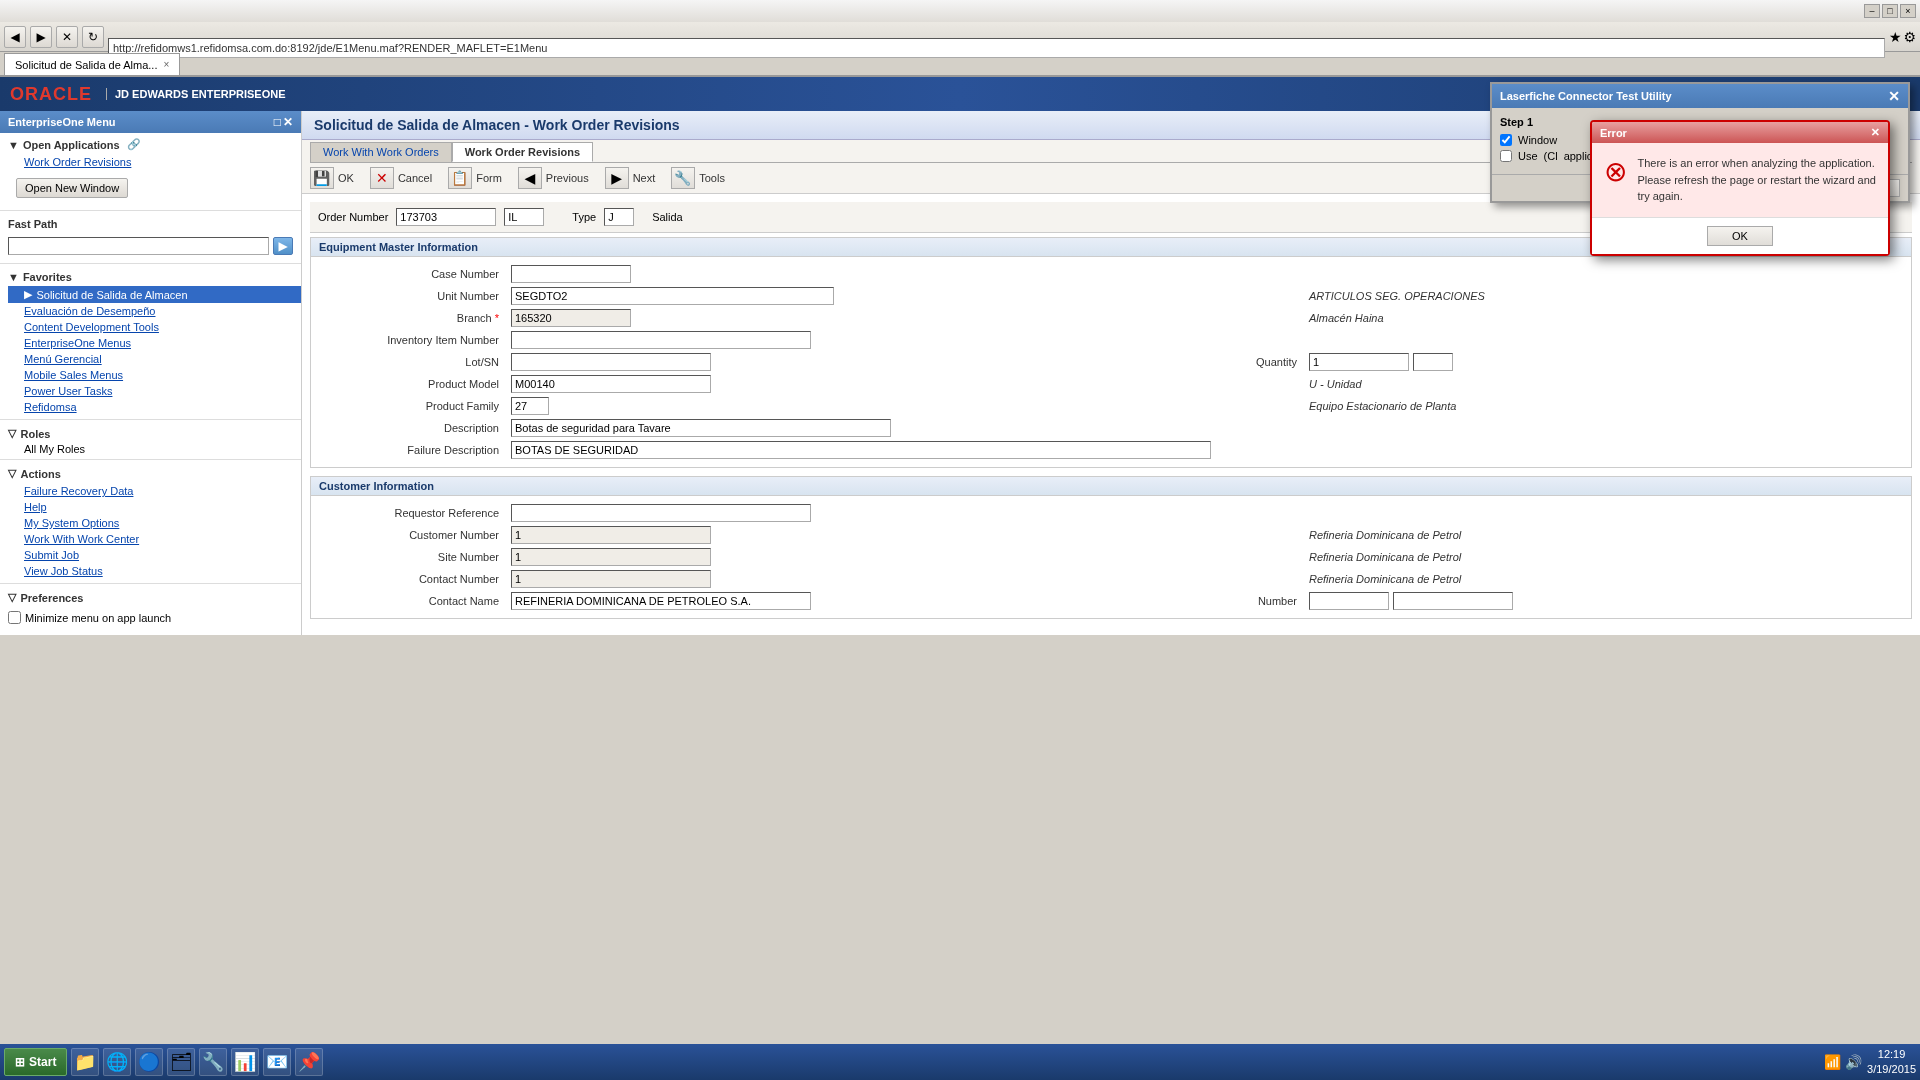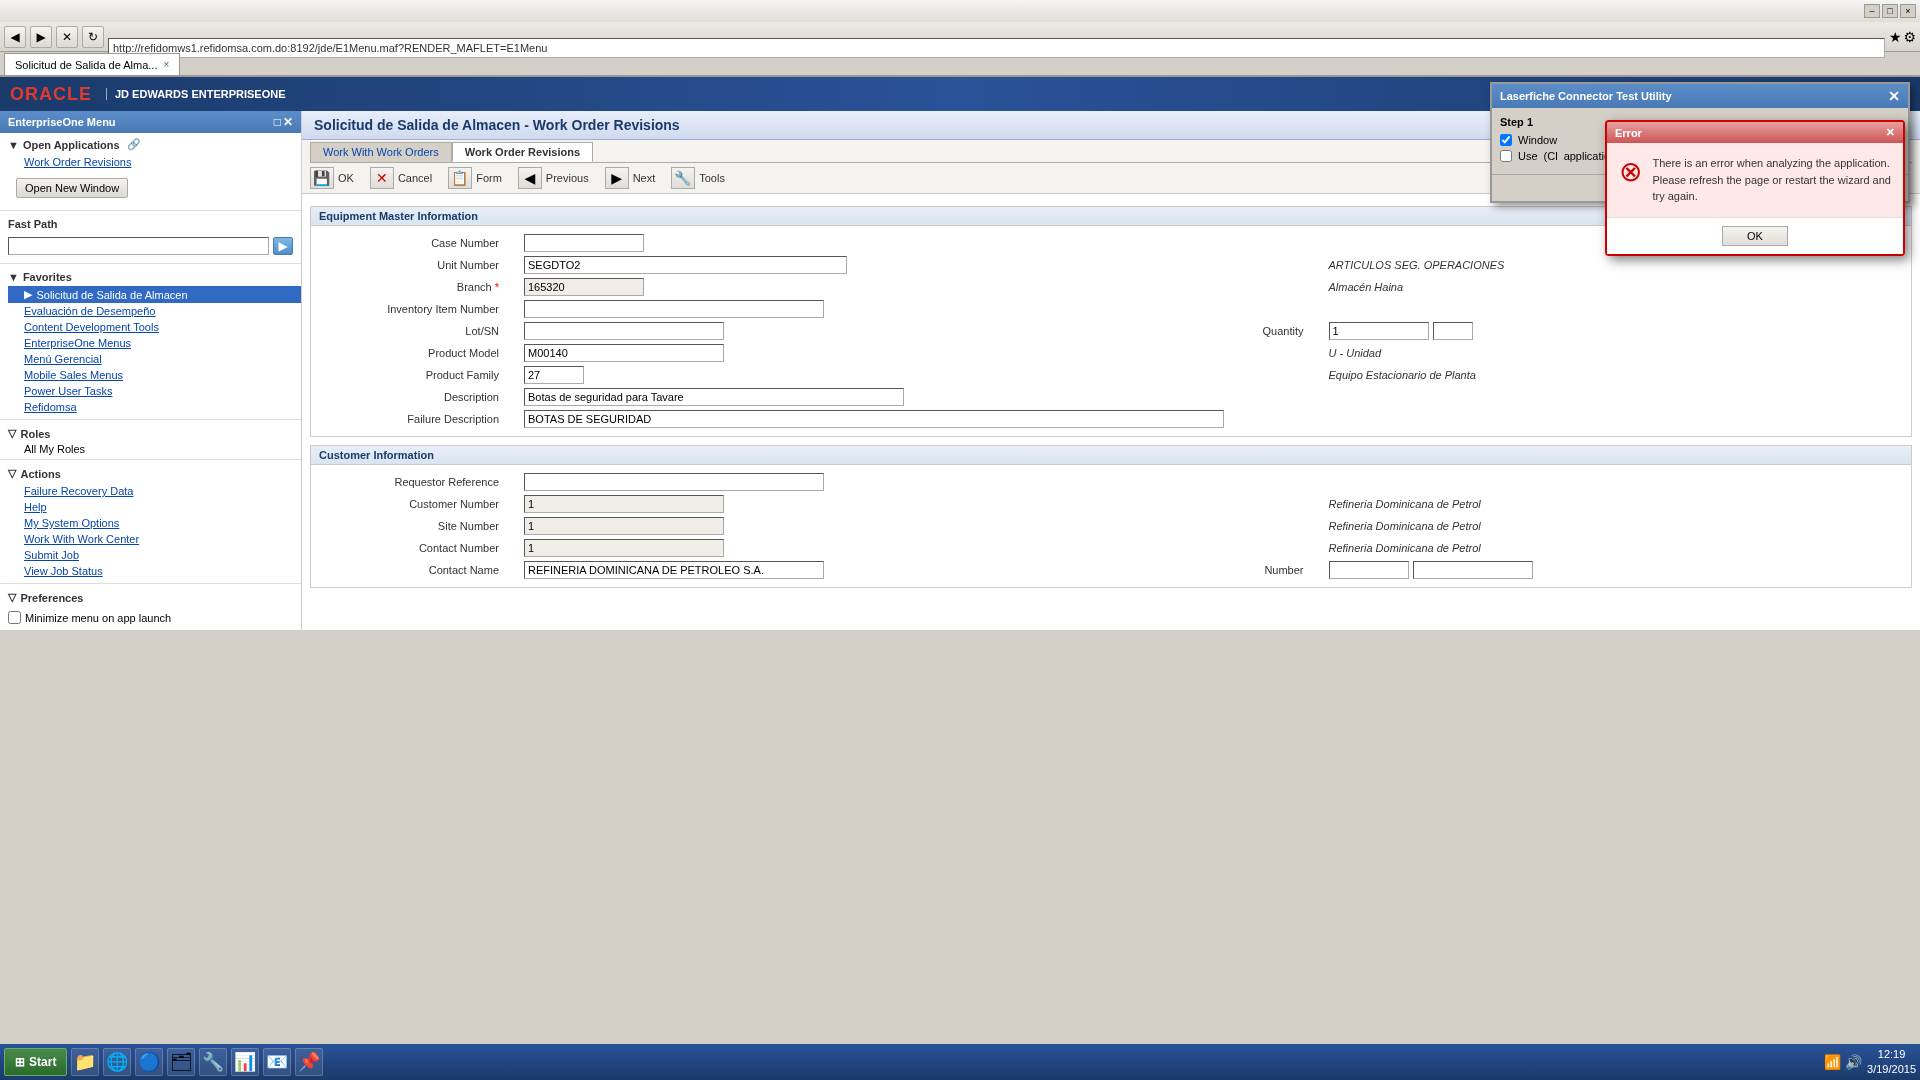--- a/index.html
+++ b/index.html
@@ -62,21 +62,21 @@
     .app-tab.active { background: white; font-weight: bold; color: #333; border-bottom: 1px solid white; }
     .action-row { display: flex; align-items: center; gap: 16px; padding: 2px 0; }
     .action-group { display: flex; align-items: center; gap: 4px; }
     .action-label { font-size: 11px; color: #333; }
     .action-icon-btn { width: 24px; height: 22px; border: 1px solid #aaa; background: linear-gradient(to bottom, #f5f3ef, #e0ddd8); display: flex; align-items: center; justify-content: center; cursor: pointer; font-size: 14px; }
 
     
     .form-content { flex: 1; background: white; overflow-y: auto; padding: 8px; }
     .form-section { border: 1px solid #ccc; margin-bottom: 8px; }
     .form-section-title { background: linear-gradient(to bottom, #e8eef8, #d8e4f0); padding: 3px 8px; font-size: 11px; font-weight: bold; color: #1a3a6b; border-bottom: 1px solid #ccc; }
-    .form-grid { display: grid; grid-template-columns: 180px 1fr 180px 1fr; gap: 4px 25px; padding: 8px; align-items: center; }
+    .form-grid { display: grid; grid-template-columns: 180px 1fr 180px 1fr; gap: 4px 12px; padding: 8px; align-items: center; }
     .form-label { font-size: 11px; color: #333; text-align: right; }
     .form-label.required::after { content: ' *'; color: red; }
     .form-input { height: 18px; border: 1px inset #aaa; padding: 0 3px; font-size: 11px; background: white; }
     .form-input.readonly { background: #f0ede7; }
     .italic-text { font-style: italic; font-size: 11px; color: #333; }
     .order-number-row { display: flex; align-items: center; gap: 8px; padding: 6px 8px; background: #f5f3ef; border-bottom: 1px solid #ccc; }
     .sub-tab-strip { display: flex; gap: 0; padding: 4px 8px 0 8px; border-bottom: 1px solid #aaa; }
     .sub-tab { padding: 3px 12px; background: #d4d0c8; border: 1px solid #aaa; border-bottom: none; font-size: 11px; cursor: pointer; color: #333; }
     .sub-tab.active { background: white; color: #333; }
     .laserfiche-panel { position: fixed; top: 82px; right: 10px; width: 420px; background: #d4d0c8; border: 2px solid #999; box-shadow: 4px 4px 8px rgba(0,0,0,0.4); z-index: 200; }
@@ -84,21 +84,21 @@
     .panel-close { color: white; cursor: pointer; font-size: 14px; }
     .panel-body { padding: 8px; background: #d4d0c8; }
     .panel-step { font-size: 11px; font-weight: bold; margin-bottom: 6px; }
     .panel-row { display: flex; align-items: center; gap: 6px; margin-bottom: 4px; font-size: 11px; }
     .panel-checkbox { width: 12px; height: 12px; }
     .panel-nav { display: flex; justify-content: flex-end; gap: 4px; padding: 4px 8px; border-top: 1px solid #aaa; }
     .panel-nav-btn { padding: 2px 12px; background: linear-gradient(to bottom, #f5f3ef, #e0ddd8); border: 1px solid #aaa; font-size: 11px; cursor: pointer; }
     .panel-link { color: #0645ad; font-size: 11px; cursor: pointer; text-decoration: underline; }
 
     
-    .error-dialog { position: fixed; top: 120px; right: 15px; width: 300px; background: white; border: 2px solid #cc0000; box-shadow: 4px 4px 12px rgba(0,0,0,0.5); z-index: 300; border-radius: 4px; }
+    .error-dialog { position: fixed; top: 120px; right: 30px; width: 300px; background: white; border: 2px solid #cc0000; box-shadow: 4px 4px 12px rgba(0,0,0,0.5); z-index: 300; border-radius: 4px; }
     .error-header { background: linear-gradient(to bottom, #e8a0a0, #cc5555); color: white; padding: 4px 8px; font-size: 11px; font-weight: bold; display: flex; justify-content: space-between; align-items: center; border-radius: 2px 2px 0 0; }
     .error-body { padding: 12px; display: flex; align-items: flex-start; gap: 10px; background: #ffe8e8; }
     .error-icon { font-size: 28px; color: #cc0000; flex-shrink: 0; }
     .error-text { font-size: 11px; color: #333; line-height: 1.5; }
     .error-footer { padding: 8px; display: flex; justify-content: center; background: white; border-top: 1px solid #ddd; }
     .error-ok-btn { padding: 3px 24px; background: linear-gradient(to bottom, #f5f3ef, #e0ddd8); border: 1px solid #aaa; font-size: 11px; cursor: pointer; }
 
     
     .taskbar { position: fixed; bottom: 0; left: 0; right: 0; height: 36px; background: linear-gradient(to bottom, #2a5298, #1a3a6b); display: flex; align-items: center; padding: 0 4px; gap: 4px; z-index: 50; }
     .start-btn { background: linear-gradient(to bottom, #4a8a4a, #2a6a2a); border: 1px solid #6aaa6a; color: white; padding: 2px 10px; font-size: 12px; font-weight: bold; cursor: pointer; height: 28px; border-radius: 2px; display: flex; align-items: center; gap: 4px; }
@@ -294,20 +294,28 @@
         </div>
         <div class="action-group">
           <div class="action-icon-btn" title="Tools">🔧</div>
           <span class="action-label">Tools</span>
         </div>
       </div>
     </div>
 
     <div class="form-content">
 
+      <div class="order-number-row">
+        <span>Order Number</span>
+        <input type="text" class="form-input" style="width: 100px;" value="173703">
+        <input type="text" class="form-input" style="width: 40px;" value="IL">
+        <span style="margin-left:20px;">Type</span>
+        <input type="text" class="form-input" style="width: 30px;" value="J">
+        <span style="margin-left:10px;">Salida</span>
+      </div>
 
 
       <div class="form-section" style="margin-top:4px;">
         <div class="form-section-title">Equipment Master Information</div>
         <div class="form-grid">
 
           <span class="form-label">Case Number</span>
           <input type="text" class="form-input" style="width: 120px;">
           <span></span>
           <span></span>
@@ -334,21 +342,21 @@
             <input type="text" class="form-input" style="width: 100px;" value="1">
             <input type="text" class="form-input" style="width: 40px;">
           </div>
 
           <span class="form-label">Product Model</span>
           <input type="text" class="form-input" style="width: 200px;" value="M00140">
           <span></span>
           <span class="italic-text">U - Unidad</span>
 
           <span class="form-label">Product Family</span>
-          <input type="text" class="form-input" style="width: 60px;" value="27">
+          <input type="text" class="form-input" style="width: 38px;" value="27">
           <span></span>
           <span class="italic-text">Equipo Estacionario de Planta</span>
 
           <span class="form-label">Description</span>
           <input type="text" class="form-input" style="width: 380px; grid-column: span 3;" value="Botas de seguridad para Tavare">
 
           <span class="form-label">Failure Description</span>
           <input type="text" class="form-input" style="width: 700px; grid-column: span 3;" value="BOTAS DE SEGURIDAD">
         </div>
       </div>

